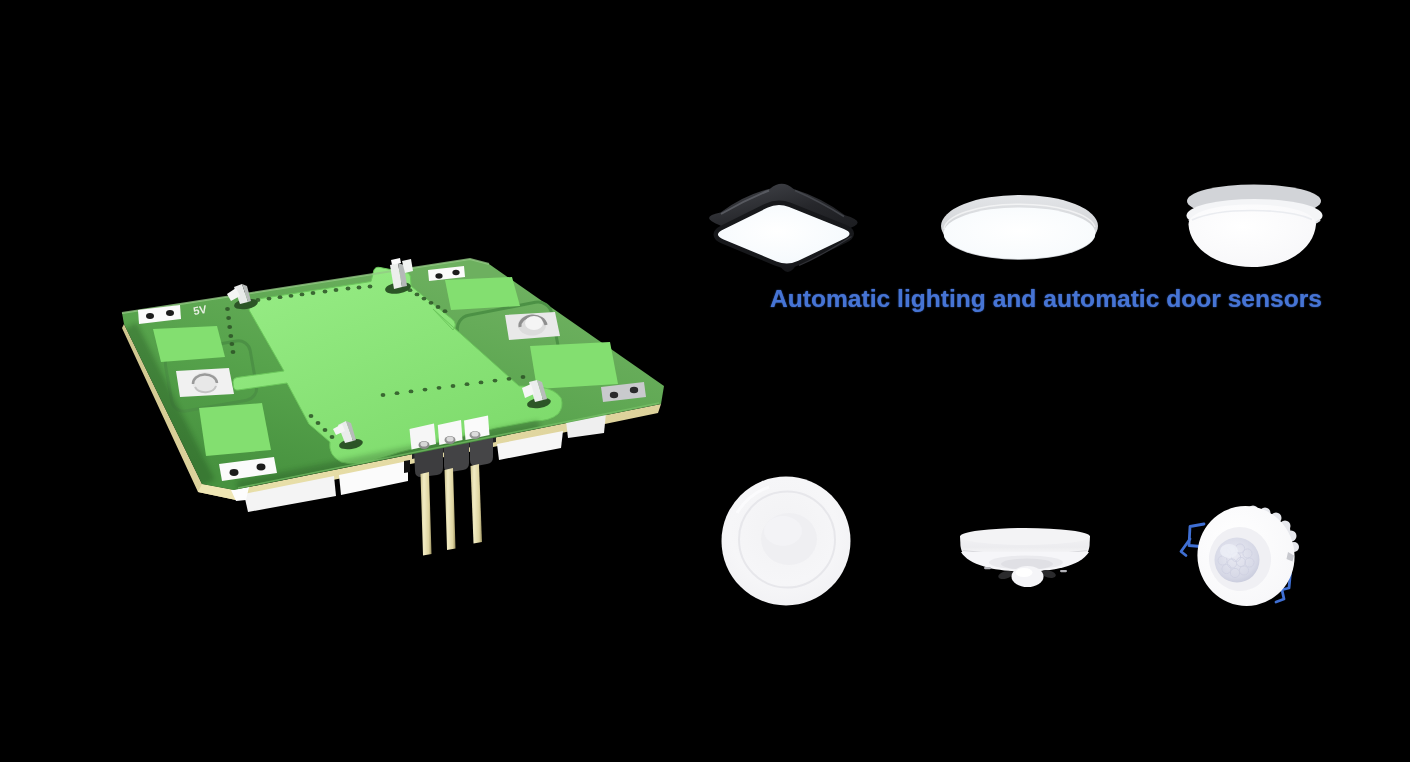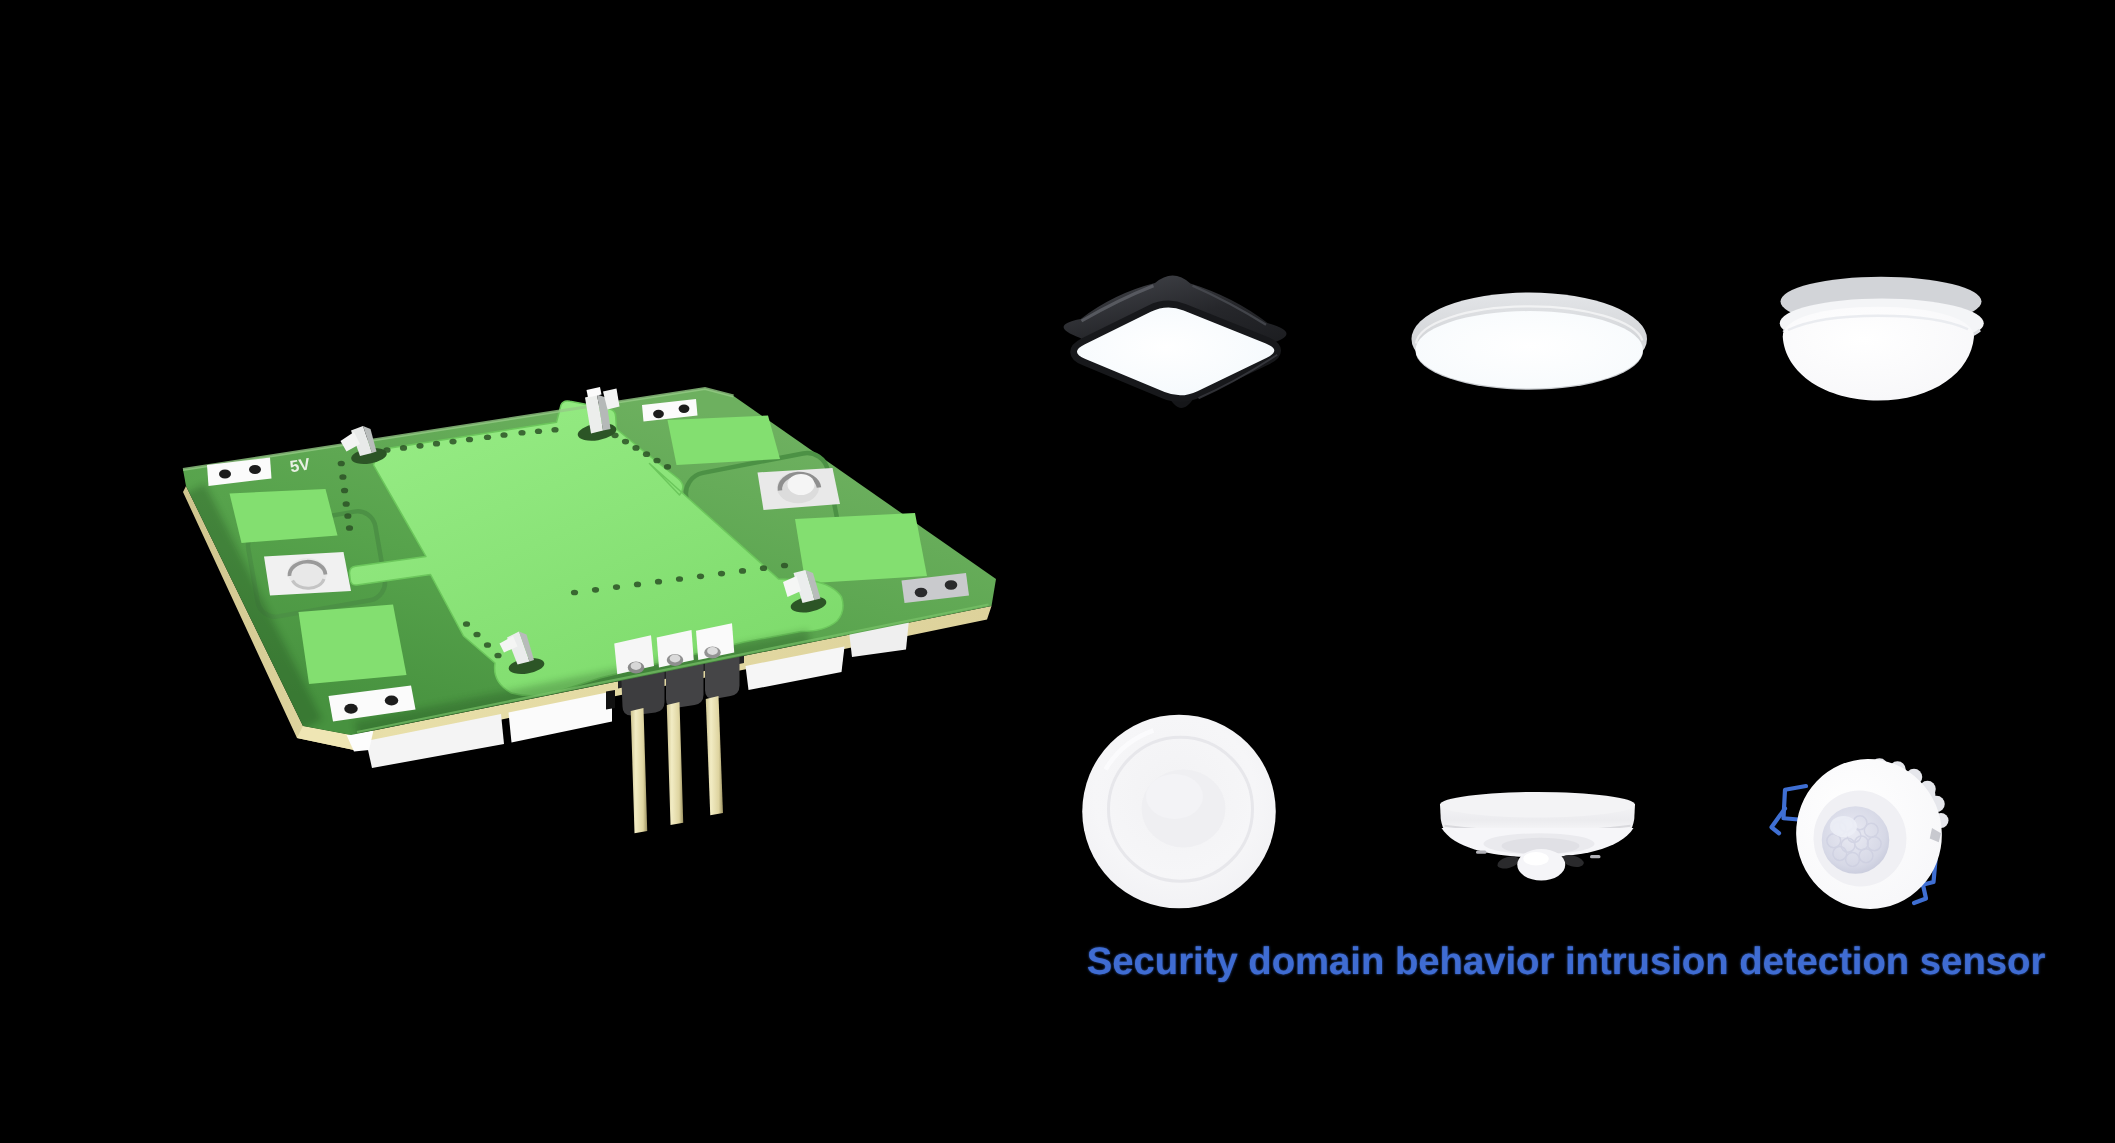--- a/index.html
+++ b/index.html
@@ -316,14 +316,14 @@
           <circle cx="1222.5" cy="560.5" r="4.6"></circle>
           <circle cx="1226" cy="552.5" r="4.6"></circle>
           <circle cx="1236" cy="557" r="4.6"></circle>
           <circle cx="1241" cy="562" r="4.6"></circle>
           <circle cx="1232" cy="563.5" r="4.6"></circle>
   </g>
   <ellipse cx="1229" cy="551" rx="9" ry="7" fill="#eceef6" opacity="0.9"></ellipse>
   <path d="M1288,552 l6,3.5 -1.5,6 -6,-2.5 Z" fill="#c8c9cf"></path>
 </g>
 </svg>
-<div id="cap2" class="cap">Security domain behavior intrusion detection sensor</div>
+<div id="cap1" class="cap">Automatic lighting and automatic door sensors</div>
 </div>
 
 </body></html>

